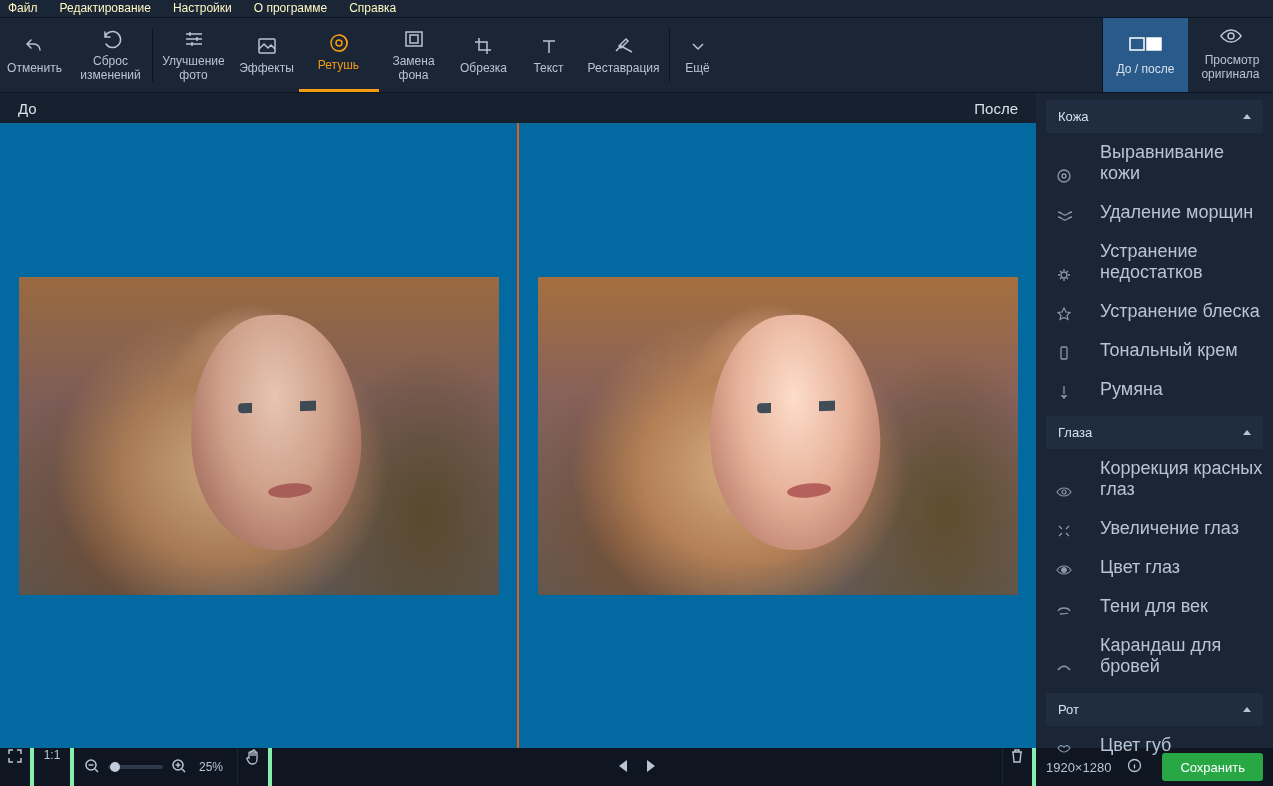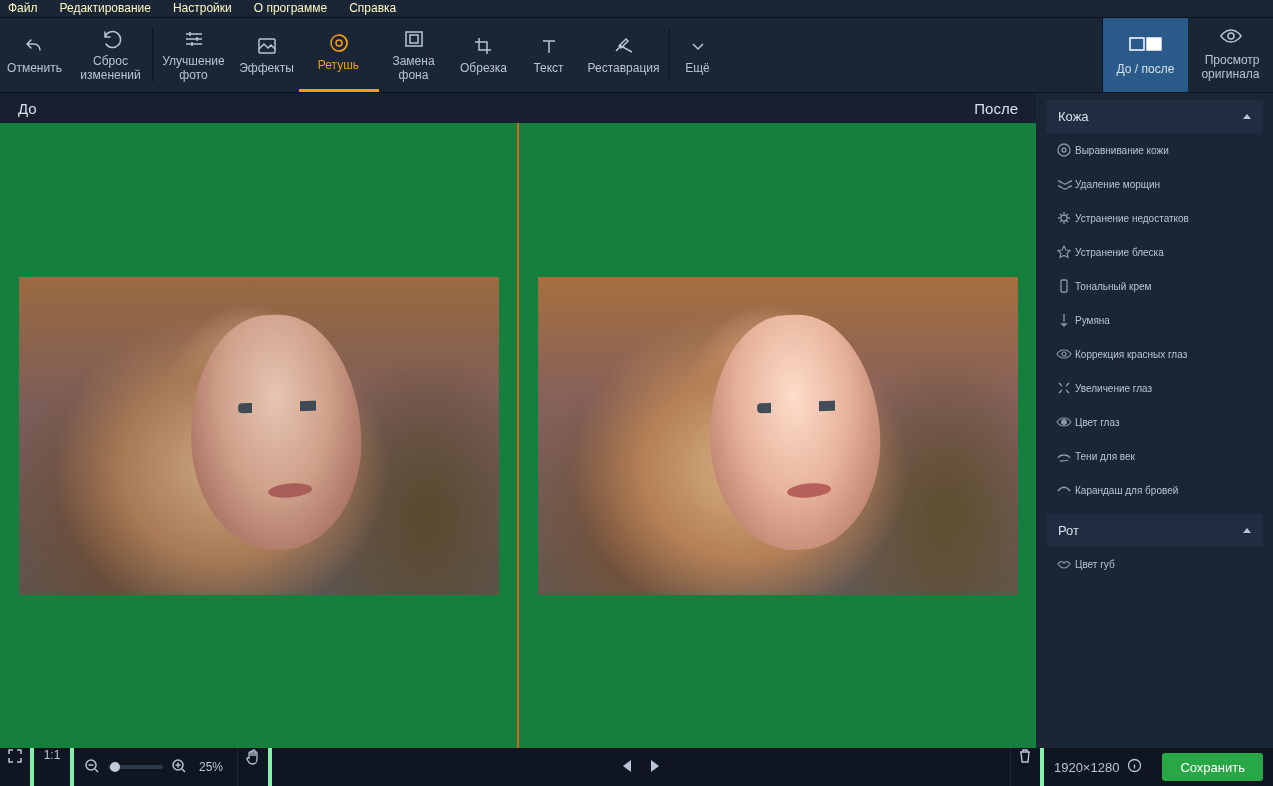--- a/index.html
+++ b/index.html
@@ -69,21 +69,21 @@
   .toolbar .group-left { display:flex; }
   .toolbar .group-right { display:flex; border-left:1px solid #0d1420; }
 
   
   .main {
     height: 655px; display: flex;
   }
   .canvas-area {
     width: 1036px;
     display:flex; flex-direction: column;
-    background: #15803d;
+    background: #0369a1;
     justify-content: flex-end;
   }
   .ba-header {
     height: 30px;
     display:flex; justify-content: space-between; align-items:center;
     background: #17202e;
     padding: 0 18px;
     color: #d6e0ec; font-size: 15px;
   }
   .canvas-split {
@@ -131,41 +131,41 @@
   .sidebar {
     width: 237px; background: #1a2535; display:flex; flex-direction:column;
   }
   .sb-section {
     background: #202d40; color:#d6e0ec; font-size:13px;
     padding: 9px 12px; margin: 7px 10px 0 10px;
     display:flex; justify-content: space-between; align-items:center;
     border-radius: 2px; cursor:pointer;
   }
   .sb-item {
-    display:flex; align-items:center; gap: 3px;
-    padding: 9px 10px 9px 20px; color:#b8c4d4; font-size:10px; cursor:pointer;
+    display:flex; align-items:flex-end; gap: 28px;
+    padding: 9px 10px 9px 20px; color:#b8c4d4; font-size:18px; cursor:pointer;
   }
   .sb-item .mi { width:16px; height:16px; display:flex; align-items:center; justify-content:center; }
   .sb-item svg { stroke:#8b97a8; }
 
   
   .footer {
     height: 38px; background:#0f1622;
     display:flex; align-items:center; color:#b8c4d4;
   }
   .fbtn {
     width: 34px; height: 38px; display:flex; align-items:flex-start; justify-content:center;
     border-right: 4px solid #86efac; cursor:pointer;
   }
   .zoom-group { display:flex; align-items:center; gap:8px; padding: 0 10px; border-right:1px solid #1a2535; height:100%;justify-content:flex-end; }
   .zslider { width: 55px; height:4px; background:#2c3a4c; border-radius:2px; position:relative; }
   .zslider::after { content:""; position:absolute; left:2px; top:-3px; width:10px; height:10px; background:#c2ccd8; border-radius:50%; }
   .footer .grow { flex:1; display:flex; align-items:center; justify-content:center; gap:16px;}
   .play-ctl { cursor:pointer; }
-  .dims { padding: 0 10px; display:flex; align-items:center; gap:8px; }
+  .dims { padding: 0 10px; display:flex; align-items:center; gap:16px; }
   .save-btn {
     height: 28px; padding: 0 18px; background:#28a745; color:#fff; font-size:13px;
     display:flex; align-items:center; border-radius:3px; margin: 0 10px; cursor:pointer;
   }
   .tri-up { width:0;height:0;border-left:4px solid transparent;border-right:4px solid transparent;border-bottom:5px solid #b8c4d4; }
 </style>
 </head>
 <body>
 
 <div class="menubar">
@@ -357,20 +357,24 @@
       </div>
     <div class="sb-item">
         <span class="mi">
           <svg width="16" height="16" viewBox="0 0 16 16" fill="none">
             <path d="M8 2v8M6 12h4l-2 2z" stroke-width="1.3"></path>
           </svg>
         </span>
         <span>Румяна</span>
       </div>
 
+    <div class="sb-section">
+      <span>Глаза</span>
+      <span class="tri-up"></span>
+    </div>
     <div class="sb-item">
         <span class="mi">
           <svg width="16" height="16" viewBox="0 0 16 16" fill="none">
             <path d="M1 8s2.5-4 7-4 7 4 7 4-2.5 4-7 4-7-4-7-4z" stroke-width="1.2"></path>
             <circle cx="8" cy="8" r="2" stroke-width="1.2"></circle>
           </svg>
         </span>
         <span>Коррекция красных глаз</span>
       </div>
     <div class="sb-item">

